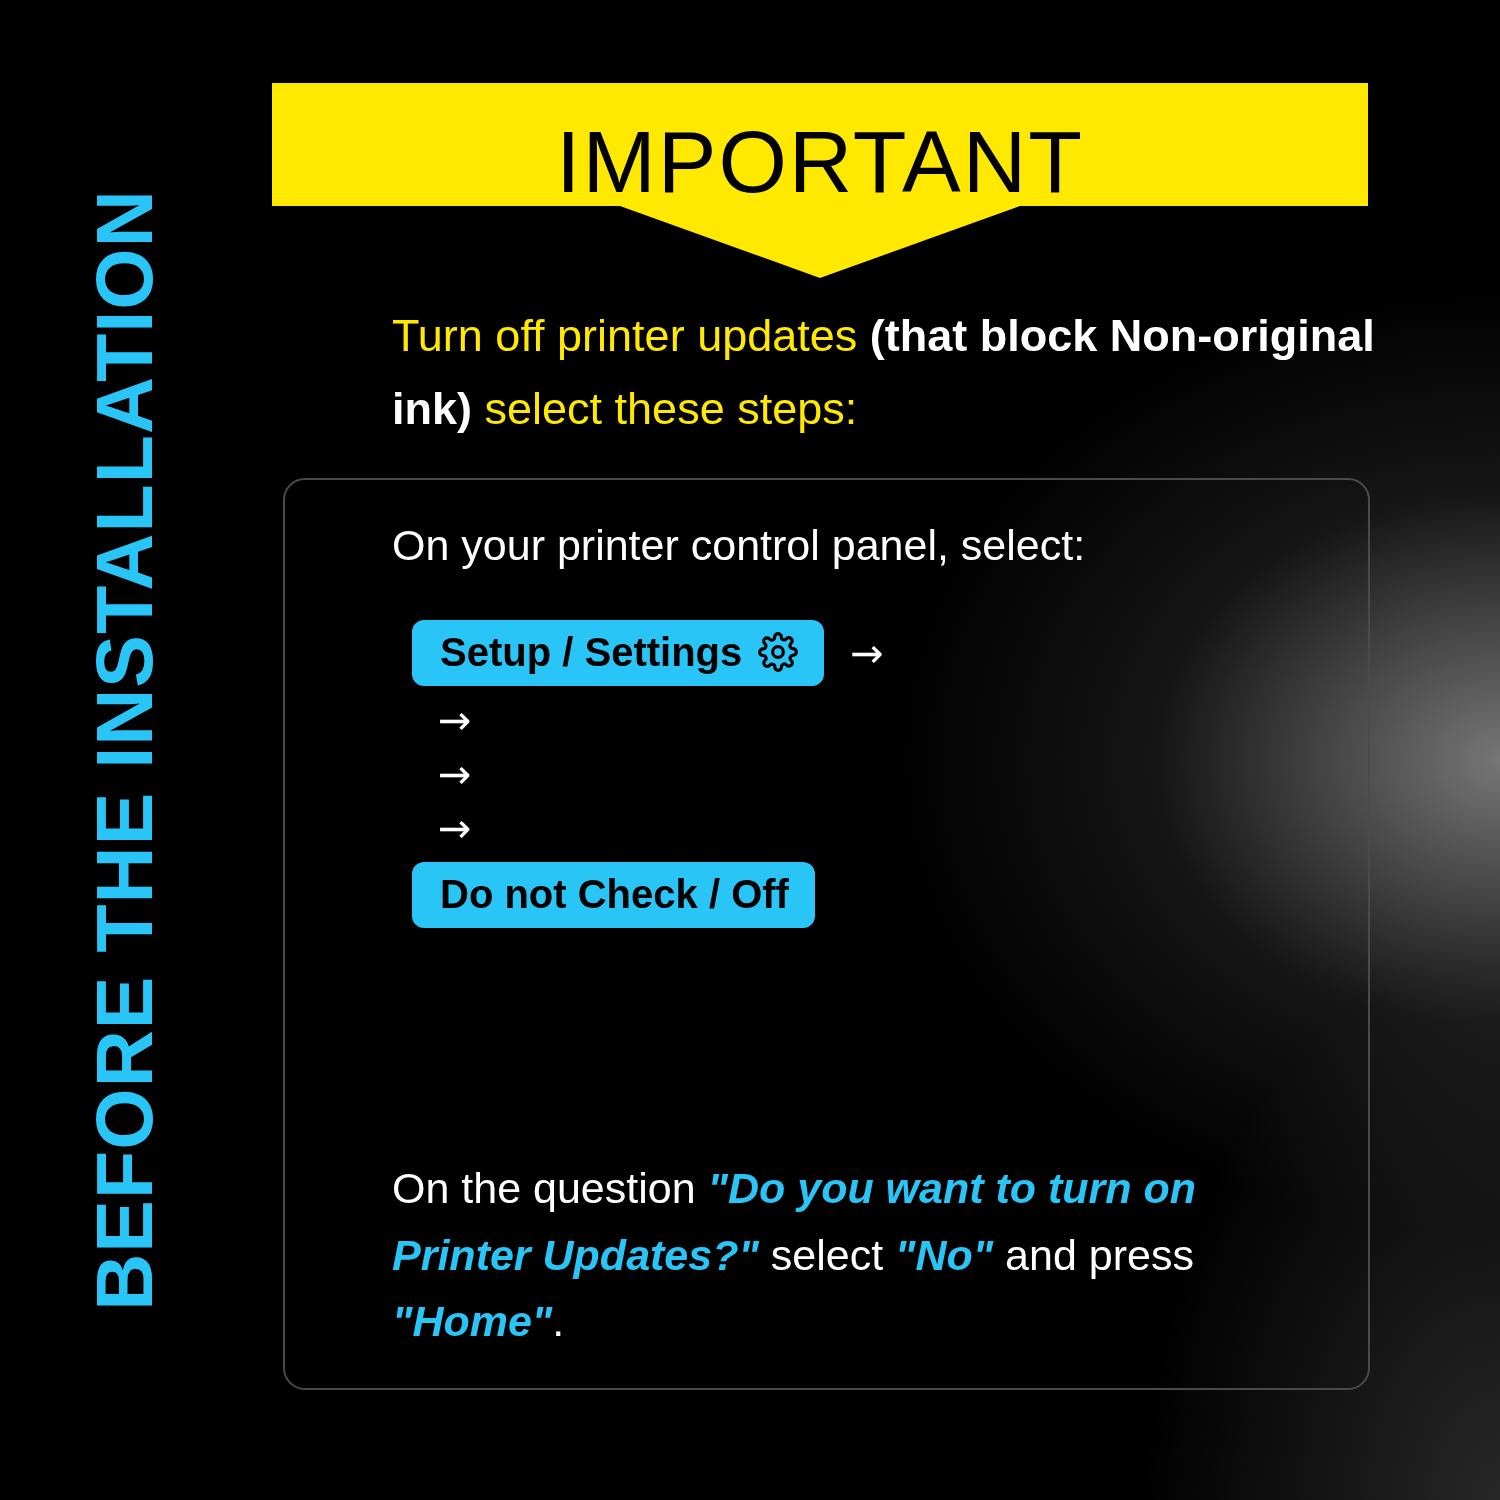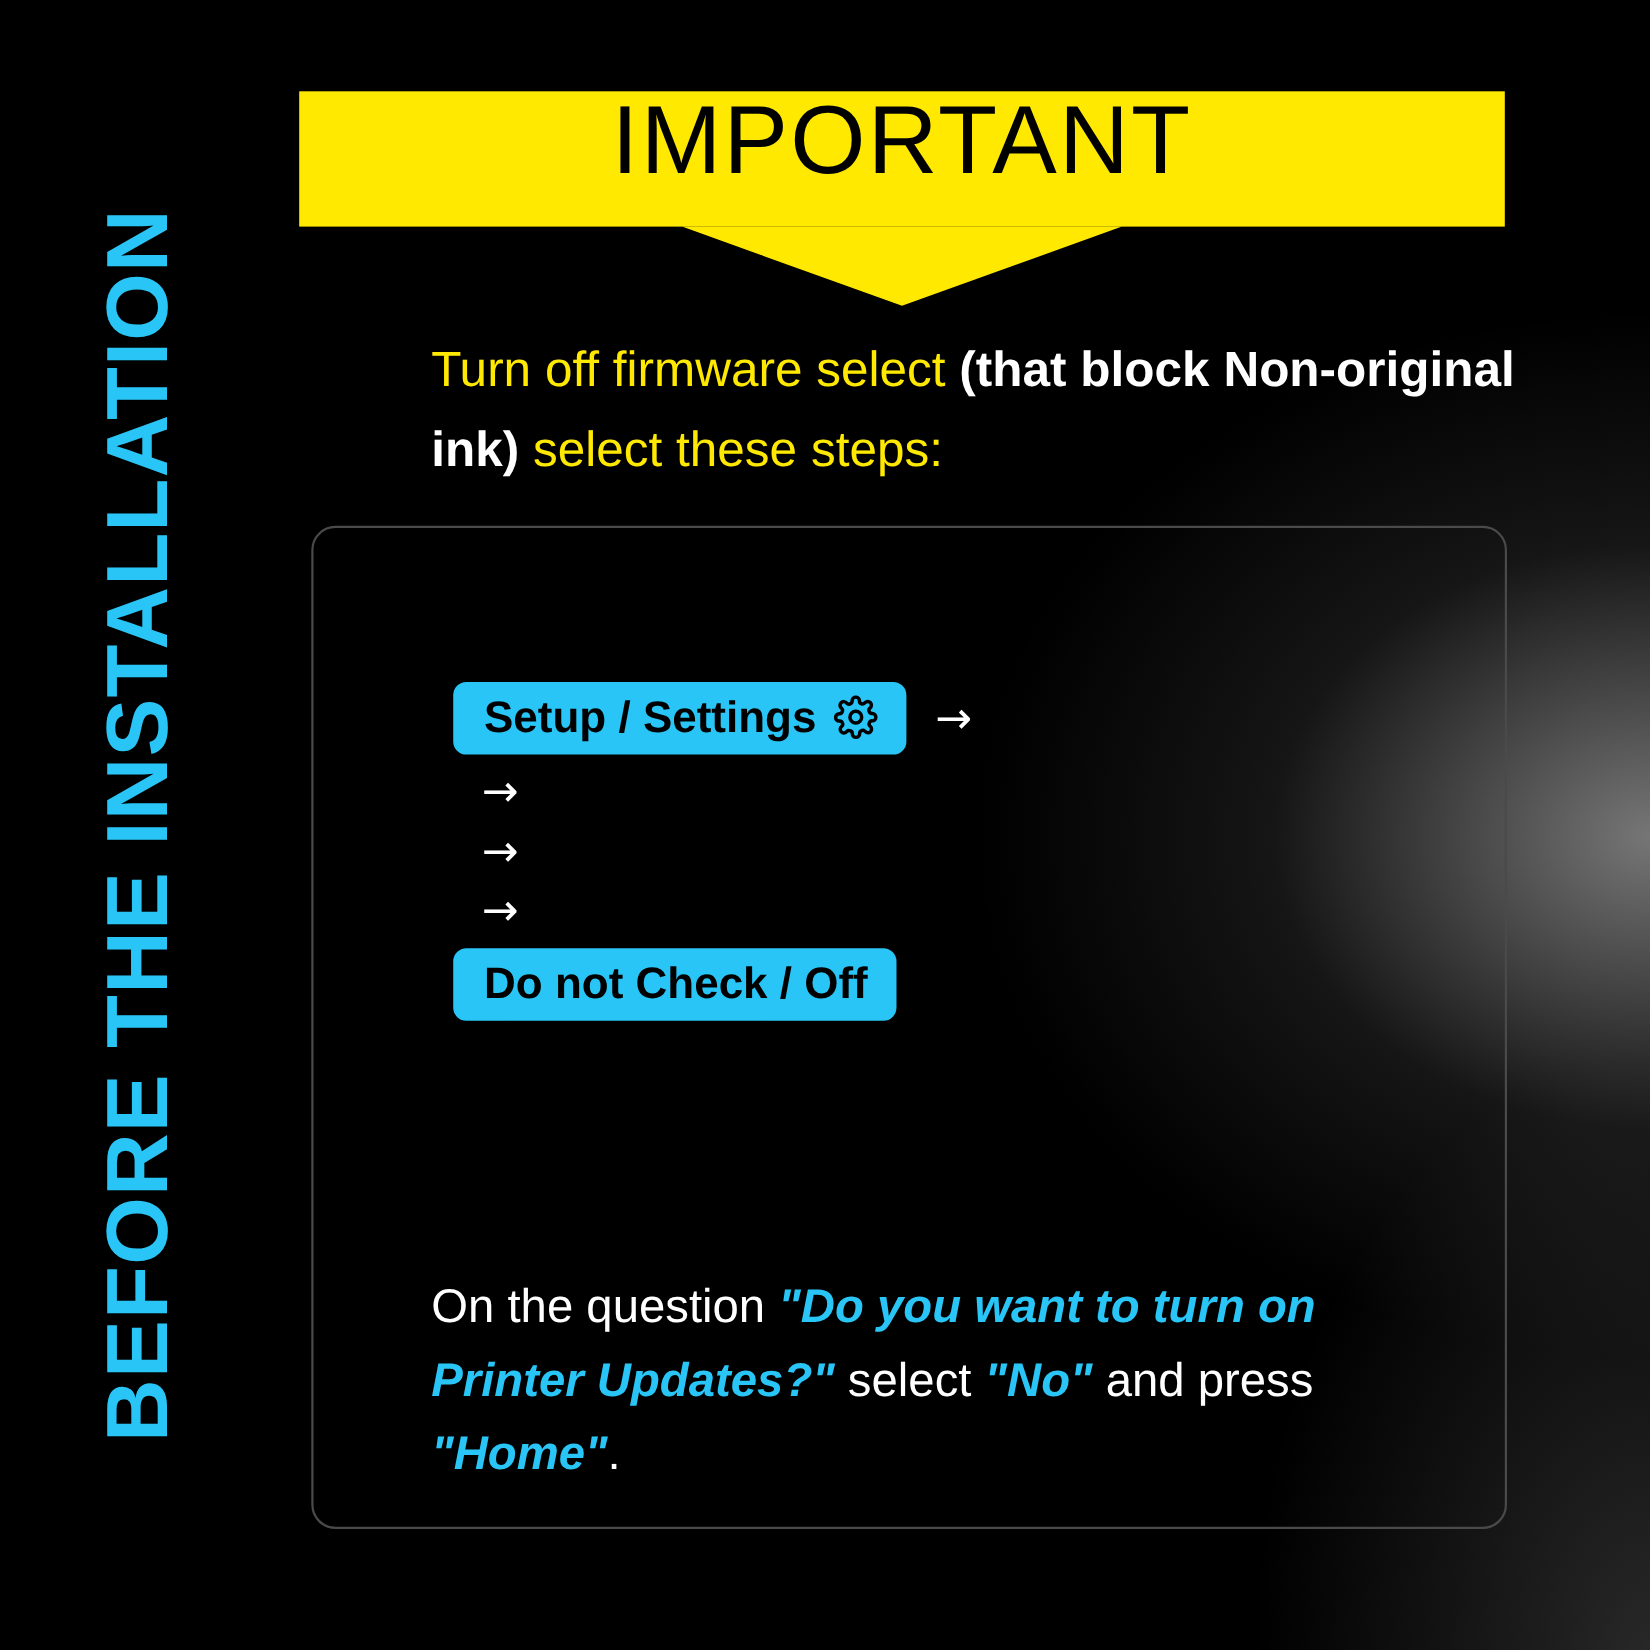--- a/index.html
+++ b/index.html
@@ -50,21 +50,21 @@
 
   
   .banner {
     position: absolute;
     left: 272px;
     top: 83px;
     width: 1096px;
     height: 123px;
     background: #ffe900;
     display: flex;
-    align-items: flex-start;
+    align-items: flex-end;
     justify-content: center;
   }
   .banner-label {
     color: #000;
     font-family: "Liberation Sans", sans-serif;
     font-weight: normal;
     font-size: 88px;
     letter-spacing: 2px;
     line-height: 1;
   }
@@ -183,25 +183,26 @@
   <div class="side-title-wrap">
     <div class="side-title">BEFORE THE INSTALLATION</div>
   </div>
 
   <div class="banner">
     <div class="banner-label">IMPORTANT</div>
   </div>
   <div class="banner-notch"></div>
 
   <div class="headline">
-    <span>Turn off firmware select </span><span class="bold-white">(that block Non-original ink)</span><span> select these steps:</span>
+    <span>Turn off printer updates </span><span class="bold-white">(that block Non-original ink)</span><span> select these steps:</span>
   </div>
 
   <div class="panel"></div>
 
+  <div class="panel-lead">On your printer control panel, select:</div>
 
   <div class="steps">
 
     <div class="step-row">
       <span class="chip">
         <span>Setup / Settings</span>
         <span class="gear-icon">
           <svg viewBox="0 0 24 24" width="40" height="40" fill="none" stroke="#000" stroke-width="1.9" stroke-linecap="round" stroke-linejoin="round">
             <circle cx="12" cy="12" r="3.2"></circle>
             <path d="M19.4 15a1.6 1.6 0 0 0 .3 1.8l.1.1a2 2 0 1 1-2.8 2.8l-.1-.1a1.6 1.6 0 0 0-1.8-.3 1.6 1.6 0 0 0-1 1.5V21a2 2 0 1 1-4 0v-.1A1.6 1.6 0 0 0 9 19.4a1.6 1.6 0 0 0-1.8.3l-.1.1a2 2 0 1 1-2.8-2.8l.1-.1a1.6 1.6 0 0 0 .3-1.8 1.6 1.6 0 0 0-1.5-1H3a2 2 0 1 1 0-4h.1A1.6 1.6 0 0 0 4.6 9a1.6 1.6 0 0 0-.3-1.8l-.1-.1a2 2 0 1 1 2.8-2.8l.1.1a1.6 1.6 0 0 0 1.8.3H9a1.6 1.6 0 0 0 1-1.5V3a2 2 0 1 1 4 0v.1a1.6 1.6 0 0 0 1 1.5 1.6 1.6 0 0 0 1.8-.3l.1-.1a2 2 0 1 1 2.8 2.8l-.1.1a1.6 1.6 0 0 0-.3 1.8V9a1.6 1.6 0 0 0 1.5 1H21a2 2 0 1 1 0 4h-.1a1.6 1.6 0 0 0-1.5 1z"></path>

